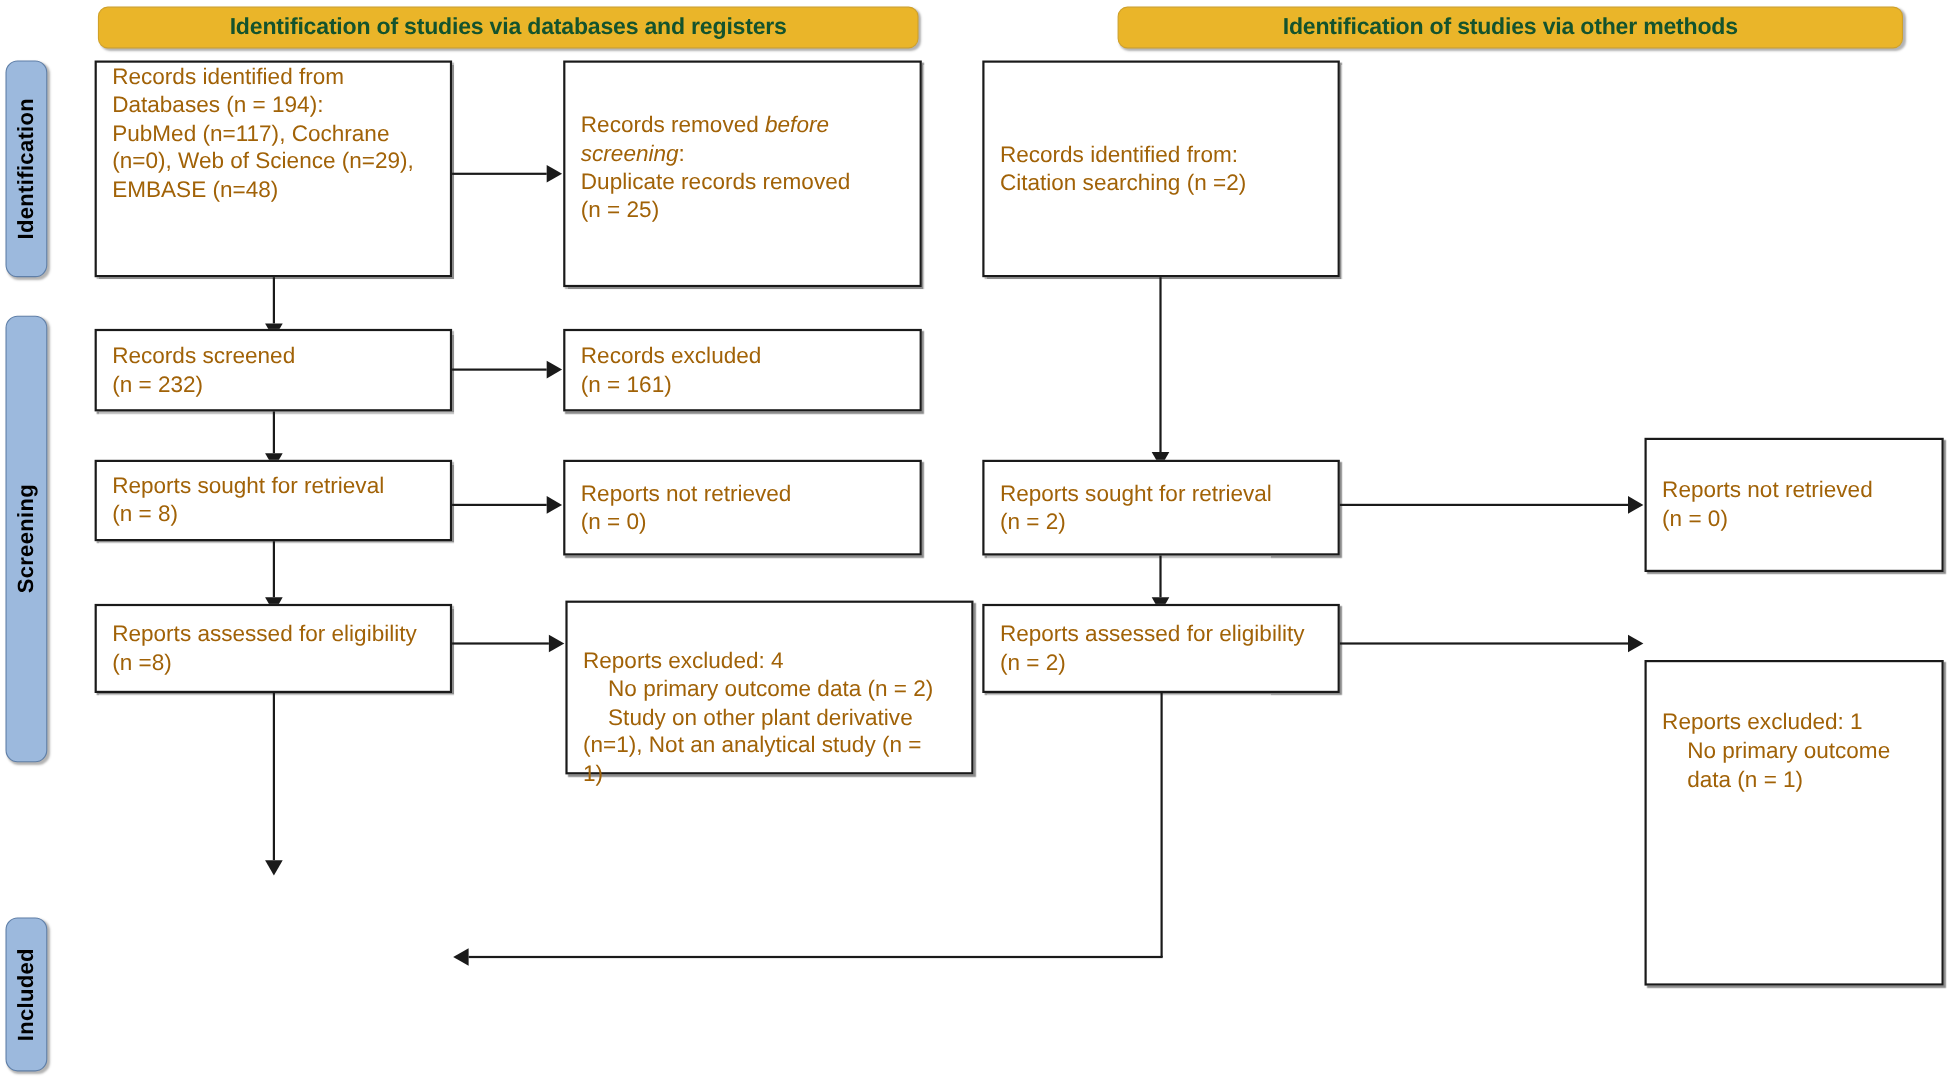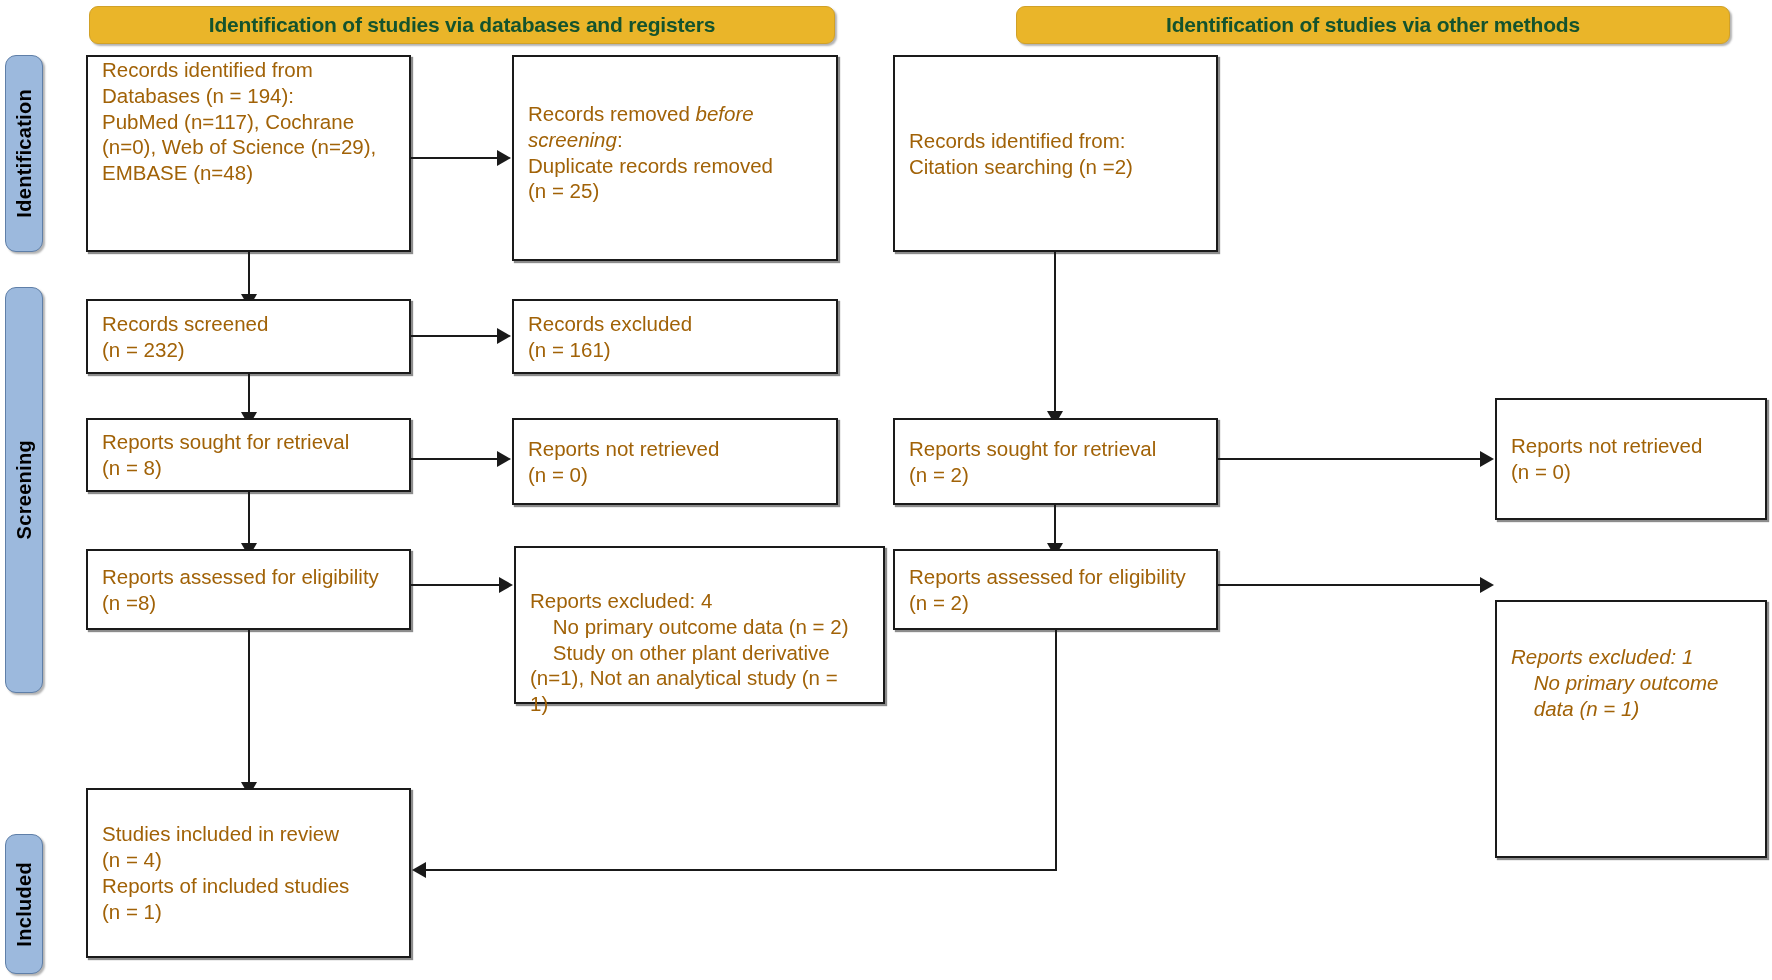--- a/index.html
+++ b/index.html
@@ -196,26 +196,20 @@
 (n=1), Not an analytical study (n =
 1)</div>
   </div>
 
   <div class="ln-h" style="left:411px; top:584px; width:88px;"></div>
   <div class="arrow right" style="left:499px; top:577px;"></div>
 
   <div class="ln-v" style="left:248px; top:630px; width:2px; height:152px;"></div>
   <div class="arrow down" style="left:241px; top:782px;"></div>
 
-  <div class="box" style="left:86px; top:788px; width:325px; height:170px;">
-    <div class="txt">Studies included in review
-(n = 4)
-Reports of included studies
-(n = 1)</div>
-  </div>
 
   <div class="box" style="left:893px; top:55px; width:325px; height:197px;">
     <div class="txt">Records identified from:
 Citation searching (n =2)</div>
   </div>
 
   <div class="ln-v" style="left:1054px; top:252px; width:2px; height:159px;"></div>
   <div class="arrow down" style="left:1047px; top:411px;"></div>
 
   <div class="box" style="left:893px; top:418px; width:325px; height:87px;">
@@ -232,21 +226,21 @@
   <div class="arrow right" style="left:1480px; top:451px;"></div>
 
   <div class="ln-v" style="left:1054px; top:505px; width:2px; height:38px;"></div>
   <div class="arrow down" style="left:1047px; top:543px;"></div>
 
   <div class="box" style="left:893px; top:549px; width:325px; height:81px;">
     <div class="txt">Reports assessed for eligibility
 (n = 2)</div>
   </div>
 
-  <div class="box" style="left:1495px; top:600px; width:272px; height:258px; align-items:flex-start; padding-top:42px;font-style:italic;">
+  <div class="box" style="left:1495px; top:600px; width:272px; height:296px; align-items:flex-start; padding-top:42px;">
     <div class="txt">Reports excluded: 1
     No primary outcome
     data (n = 1)</div>
   </div>
 
   <div class="ln-h" style="left:1218px; top:584px; width:262px;"></div>
   <div class="arrow right" style="left:1480px; top:577px;"></div>
 
   <div class="ln-v" style="left:1055px; top:630px; width:2px; height:240px;"></div>
   <div class="ln-h" style="left:426px; top:869px; width:631px;"></div>

